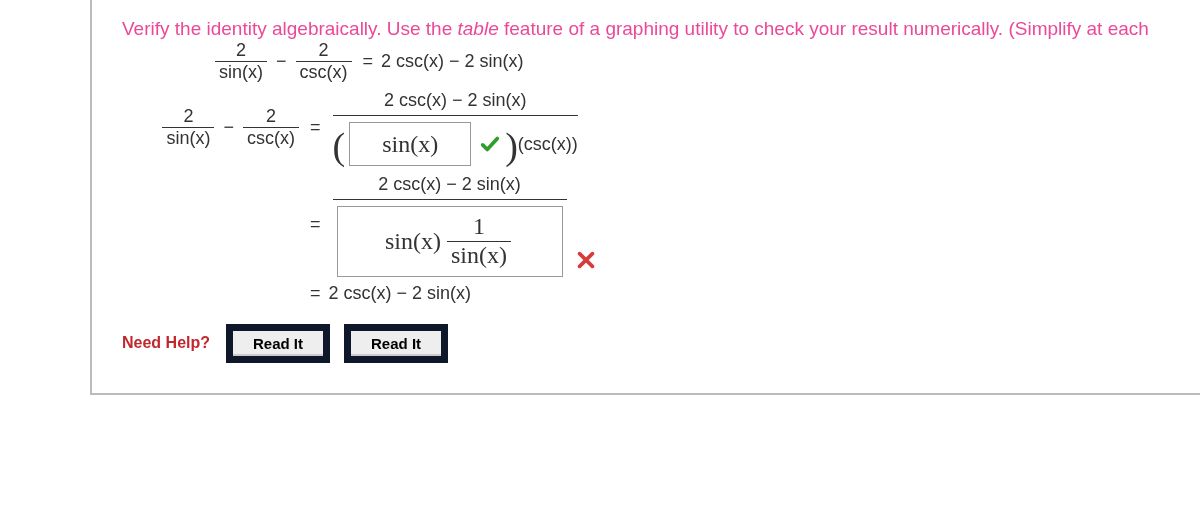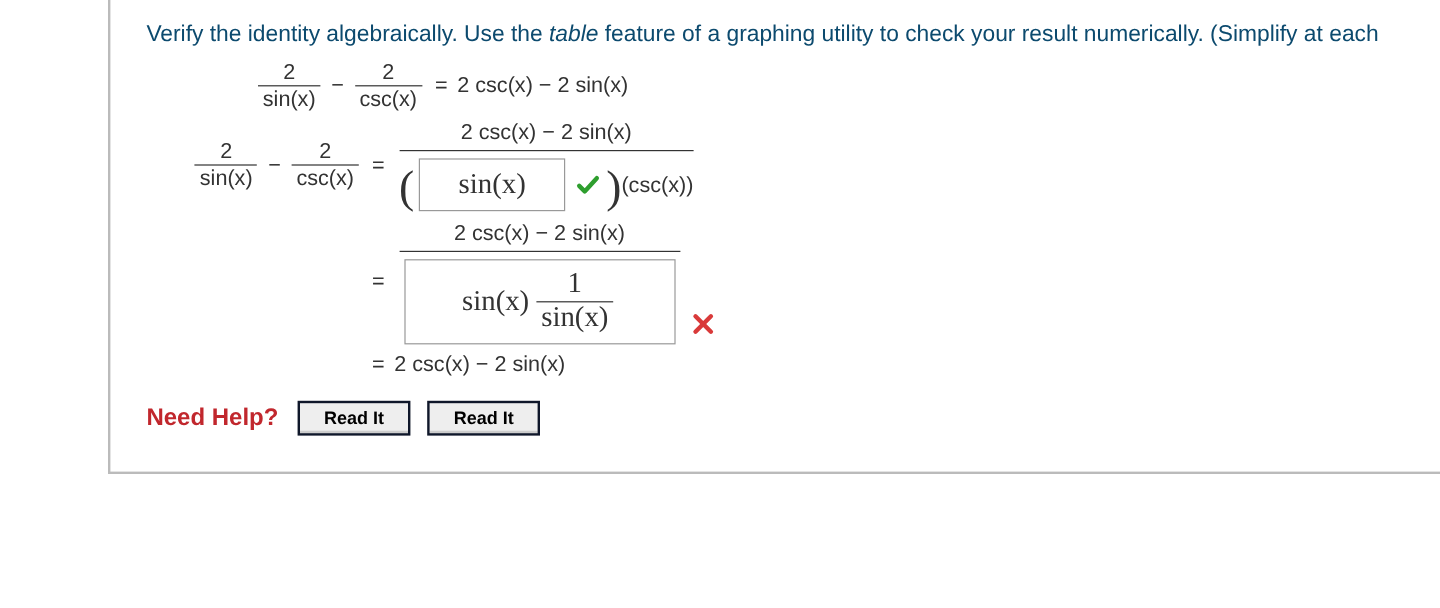--- a/index.html
+++ b/index.html
@@ -14,22 +14,21 @@
   .page {
     border-left: 2px solid #bbb;
     border-bottom: 2px solid #bbb;
     margin-left: 90px;
     padding: 18px 0 30px 30px;
     box-sizing: border-box;
     width: 1110px;
   }
   .prompt {
     font-size: 19px;
-    color: #0c4a6e;
-    margin-bottom: 10px;
+    color: #ec4899;
     white-space: nowrap;
   }
   .prompt em { font-style: italic; }
   .row {
     display: flex;
     align-items: center;
     margin-bottom: 6px;
   }
   .indent1 { padding-left: 90px; }
   .indent2 { padding-left: 20px; }
@@ -95,25 +94,25 @@
   
   .help-row {
     display: flex;
     align-items: center;
     margin-top: 20px;
     padding-left: 0;
   }
   .need-help {
     color: #c1272d;
     font-weight: bold;
-    font-size: 20px;
+    font-size: 16px;
     margin-right: 16px;
   }
   .help-btn {
-    border: 2px solid #0f172a;
+    border: 7px solid #0f172a;
     background: #eee;
     padding: 4px 20px;
     font-size: 15px;
     font-weight: bold;
     margin-right: 14px;
     cursor: pointer;
     box-shadow: inset 0 -2px 0 #ccc;
   }
   
   .step-left-col {

